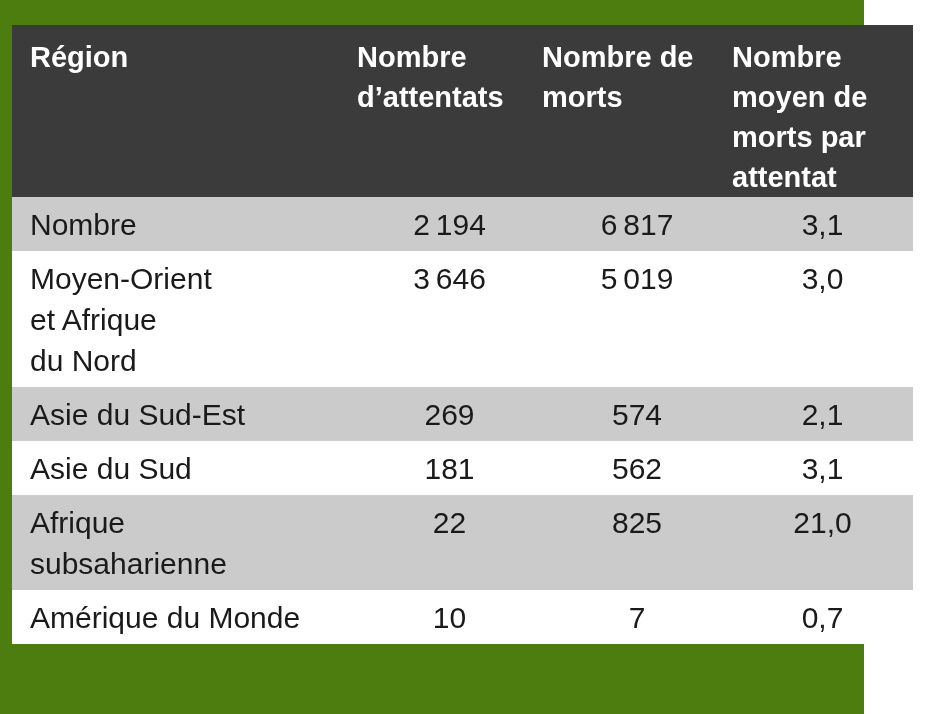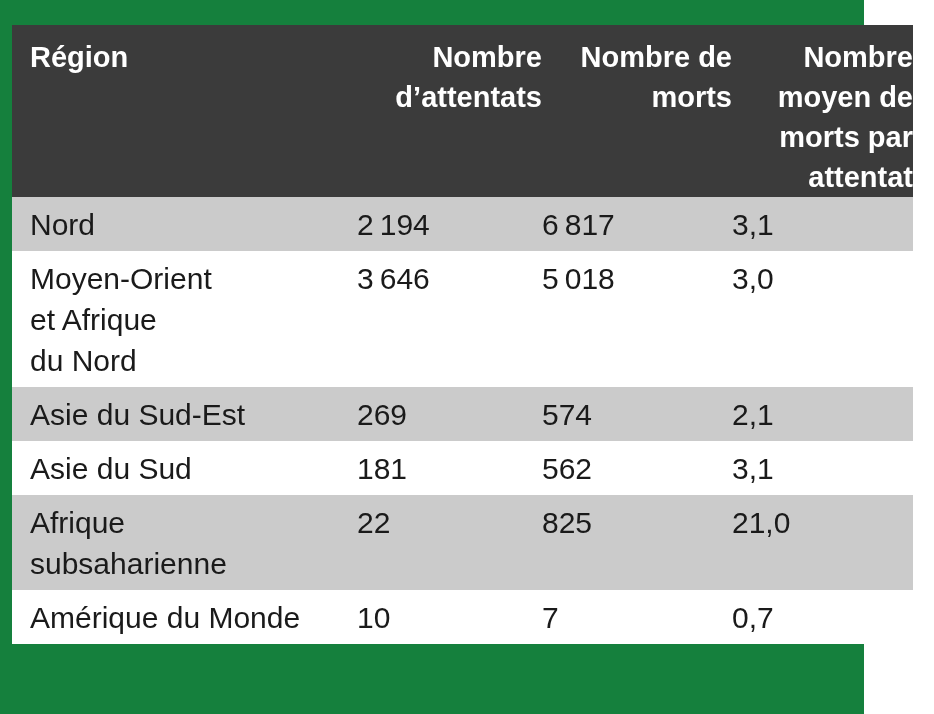--- a/index.html
+++ b/index.html
@@ -5,21 +5,21 @@
   * { margin: 0; padding: 0; box-sizing: border-box; }
   html, body {
     width: 934px; height: 714px;
     background: #ffffff;
     font-family: "Liberation Sans", sans-serif;
     overflow: hidden;
   }
   .page {
     position: relative;
     width: 864px; height: 714px;
-    background: #15803d;
+    background: #4d7c0f;
   }
   table.stats {
     position: absolute;
     left: 12px; top: 25px;
     width: 901px;
     border-collapse: collapse;
     table-layout: fixed;
   }
   col.c1 { width: 345px; }
   col.c2 { width: 185px; }
@@ -28,35 +28,36 @@
 
   thead tr { height: 168px; }
   thead th {
     background: #3b3b3b;
     color: #ffffff;
     font-weight: bold;
     font-size: 29px;
     line-height: 40px;
     vertical-align: top;
     padding-top: 12px;
-    text-align: right;
+    text-align: left;
   }
   thead th.region-col {
     text-align: left;
     padding-left: 18px;
   }
   thead th .hdr { display: block; }
 
   tbody td {
     font-size: 30px;
     line-height: 41px;
     color: #1a1a1a;
     vertical-align: top;
     padding-top: 7px;
     padding-bottom: 6px;
+    text-align: center;
     white-space: pre-line;
   }
   tbody td.region-cell {
     text-align: left;
     padding-left: 18px;
   }
   tbody tr:nth-child(odd)  { background: #cbcbcb; }
   tbody tr:nth-child(even) { background: #ffffff; }
 </style>
 </head>
@@ -87,32 +88,32 @@
         <th>
           <span class="hdr">Nombre
 moyen de
 morts par
 attentat</span>
         </th>
       </tr>
     </thead>
     <tbody id="tbody">
   <tr>
-    <td class="region-cell">Nord</td>
+    <td class="region-cell">Nombre</td>
     <td>2 194</td>
     <td>6 817</td>
     <td>3,1</td>
   </tr>
 
   <tr>
     <td class="region-cell">Moyen-Orient
 et Afrique
 du Nord</td>
     <td>3 646</td>
-    <td>5 018</td>
+    <td>5 019</td>
     <td>3,0</td>
   </tr>
 
   <tr>
     <td class="region-cell">Asie du Sud-Est</td>
     <td>269</td>
     <td>574</td>
     <td>2,1</td>
   </tr>
 

